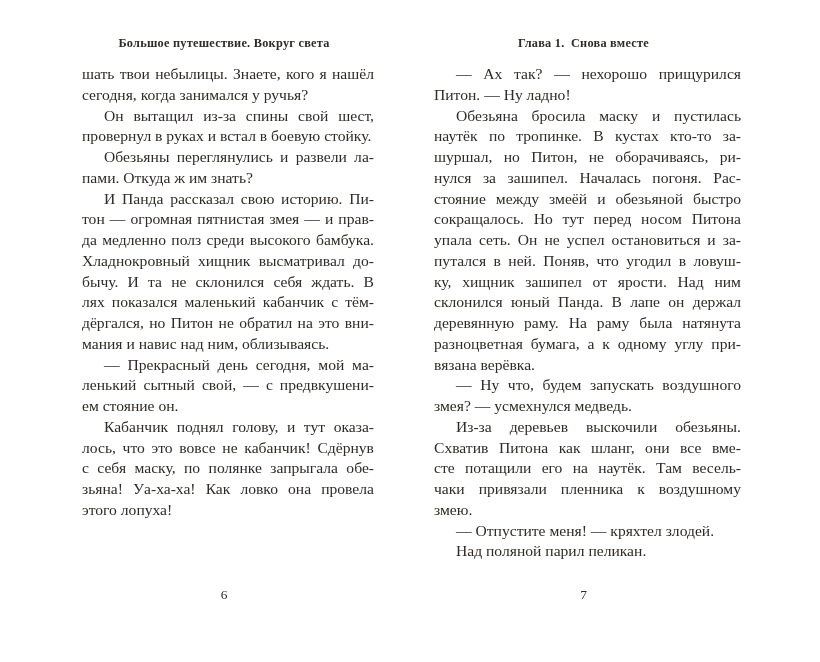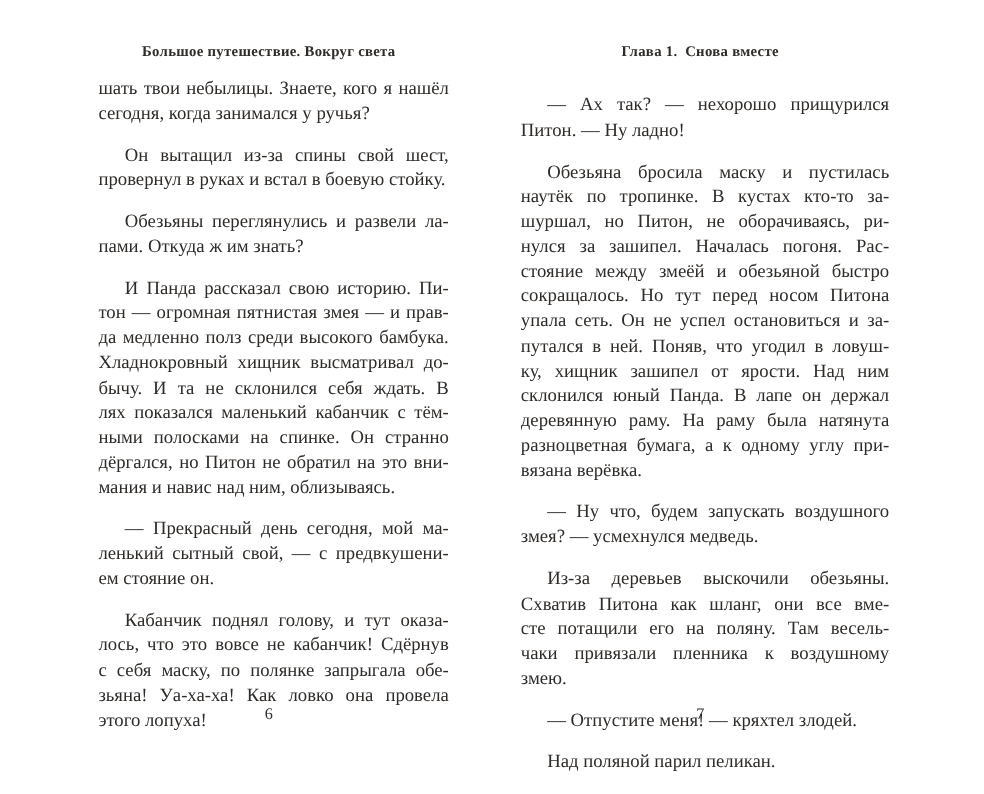--- a/index.html
+++ b/index.html
@@ -41,21 +41,20 @@
     overflow:hidden;
     text-align:justify;
     text-align-last:justify;
     letter-spacing:0;
   }
   .line.para-end{
     text-align-last:left;
   }
   .line.indent{
     text-indent:22px;
-    margin-top:14px;
   }
   .page-number{
     position:absolute;top:587px;left:0;right:0;
     text-align:center;
     font-size:13.5px;
   }
 </style>
 </head>
 <body>
 
@@ -69,21 +68,20 @@
         <div class="line indent">Он вытащил из-за спины свой шест,</div>
         <div class="line para-end">провернул в руках и встал в боевую стойку.</div>
         <div class="line indent">Обезьяны переглянулись и развели ла-</div>
         <div class="line para-end">пами. Откуда ж им знать?</div>
         <div class="line indent">И Панда рассказал свою историю. Пи-</div>
         <div class="line">тон — огромная пятнистая змея — и прав-</div>
         <div class="line">да медленно полз среди высокого бамбука.</div>
         <div class="line">Хладнокровный хищник высматривал до-</div>
         <div class="line">бычу. И та не склонился себя ждать. В зарос-</div>
         <div class="line">лях показался маленький кабанчик с тём-</div>
-        <div class="line">ными полосками на спинке. Он странно</div>
         <div class="line">дёргался, но Питон не обратил на это вни-</div>
         <div class="line para-end">мания и навис над ним, облизываясь.</div>
         <div class="line indent">— Прекрасный день сегодня, мой ма-</div>
         <div class="line">ленький сытный свой, — с предвкушени-</div>
         <div class="line para-end">ем стояние он.</div>
         <div class="line indent">Кабанчик поднял голову, и тут оказа-</div>
         <div class="line">лось, что это вовсе не кабанчик! Сдёрнув</div>
         <div class="line">с себя маску, по полянке запрыгала обе-</div>
         <div class="line">зьяна! Уа-ха-ха! Как ловко она провела</div>
         <div class="line para-end">этого лопуха!</div>
@@ -106,21 +104,21 @@
         <div class="line">путался в ней. Поняв, что угодил в ловуш-</div>
         <div class="line">ку, хищник зашипел от ярости. Над ним</div>
         <div class="line">склонился юный Панда. В лапе он держал</div>
         <div class="line">деревянную раму. На раму была натянута</div>
         <div class="line">разноцветная бумага, а к одному углу при-</div>
         <div class="line para-end">вязана верёвка.</div>
         <div class="line indent">— Ну что, будем запускать воздушного</div>
         <div class="line para-end">змея? — усмехнулся медведь.</div>
         <div class="line indent">Из-за деревьев выскочили обезьяны.</div>
         <div class="line">Схватив Питона как шланг, они все вме-</div>
-        <div class="line">сте потащили его на поляну. Там весель-</div>
+        <div class="line">сте потащили его на наутёк. Там весель-</div>
         <div class="line">чаки привязали пленника к воздушному</div>
         <div class="line para-end">змею.</div>
         <div class="line indent para-end">— Отпустите меня! — кряхтел злодей.</div>
         <div class="line indent para-end">Над поляной парил пеликан.</div>
       </div>
     <div class="page-number">7</div>
   </section>
 
 </div>
 

